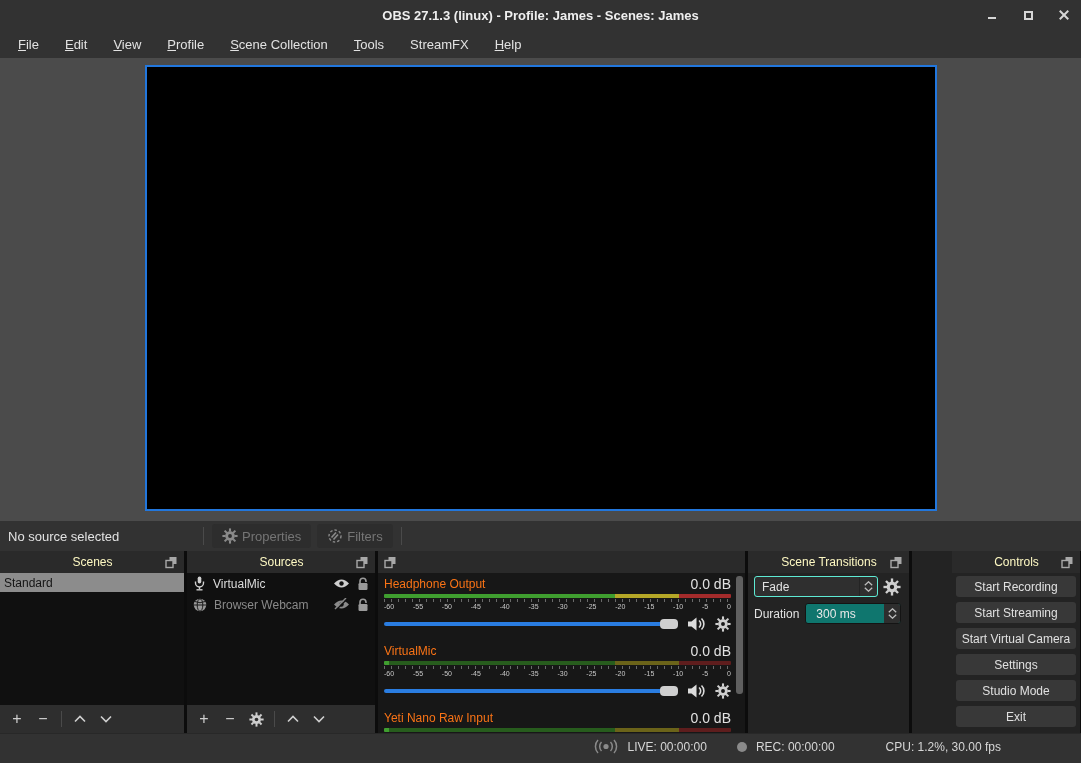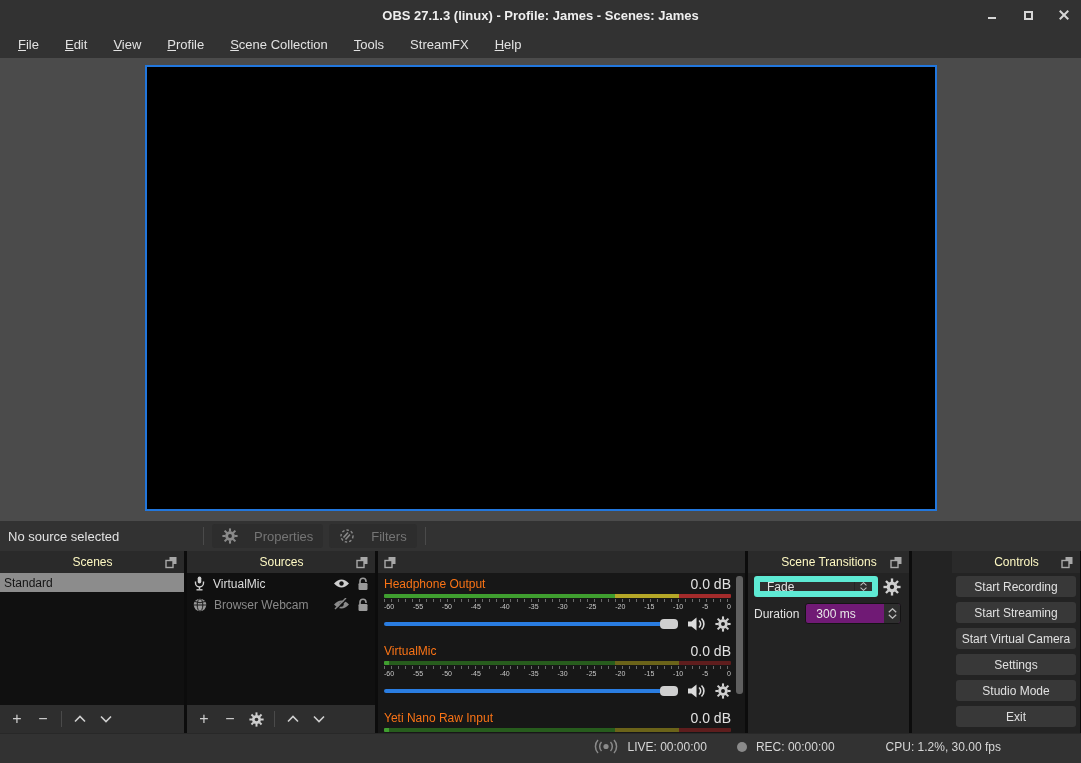--- a/index.html
+++ b/index.html
@@ -29,21 +29,21 @@
   .mnemonic { text-decoration:underline; }
 
   
   .preview-area { height:463px; background:#4b4b4b; position:relative; flex:0 0 auto; }
   .preview-canvas { position:absolute; left:145px; top:7px; width:792px; height:446px; background:#000; border:2px solid #2277dd; }
 
   
   .source-toolbar { height:30px; background:#323232; display:flex; align-items:center; padding:0 8px; flex:0 0 auto; }
   .source-toolbar .status { font-size:13px; color:#e2e2e2; width:190px; }
   .vsep { width:1px; height:18px; background:#4a4a4a; margin:0 5px; }
-  .tb-btn { display:flex; align-items:center; gap:16px; background:#2d2d2d; border-radius:3px; padding:4px 10px; margin:0 3px; color:#757575; font-size:13px; }
+  .tb-btn { display:flex; align-items:center; gap:4px; background:#2d2d2d; border-radius:3px; padding:4px 10px; margin:0 3px; color:#757575; font-size:13px; }
 
   
   .docks { height:182px; display:flex; background:#0c0c0c; gap:3px; flex:0 0 auto; }
   .dock { display:flex; flex-direction:column; background:#101010; }
   .dock-scenes { width:184px; }
   .dock-sources { width:188px; }
   .dock-mixer { width:367px; background:#171717; }
   .dock-transitions { width:161px; background:#232323; }
   .dock-controls { width:168px; background:#232323;padding-left:40px; }
   .dock-header { height:22px; background:#2a2a2a; display:flex; align-items:center; padding:0 6px; flex:0 0 auto; }
@@ -73,26 +73,26 @@
     background:repeating-linear-gradient(to right,#6a6a6a 0 1px,transparent 1px 7px); }
   .meter-scale { display:flex; justify-content:space-between; font-size:7px; color:#c8c8c8; margin-top:1px; line-height:8px; }
   .ch-sliderrow { display:flex; align-items:center; gap:9px; height:20px; margin-top:3px; }
   .slider { position:relative; flex:1; height:18px; }
   .slider .track { position:absolute; left:0; right:0; top:7px; height:4px; border-radius:2px; background:#2a7de1; }
   .slider .handle { position:absolute; right:0; top:4px; width:18px; height:10px; border-radius:4px; background:#cfcfcf; }
 
   
   .trans-body { padding:3px 8px 0 6px; }
   .trans-row1 { display:flex; align-items:center; gap:5px; }
-  .combo { flex:1; height:21px; background:#2f2f2f; border:6px solid #5eead4; border-radius:3px; display:flex; align-items:center; }
+  .combo { flex:1; height:21px; background:#2f2f2f; border:1px solid #5eead4; border-radius:3px; display:flex; align-items:center; }
   .combo .combo-value { flex:1; padding-left:7px; font-size:12px; color:#e2e2e2; }
   .combo .combo-spin { width:18px; height:100%; border-left:1px solid #242424; display:flex; flex-direction:column; align-items:center; justify-content:center; gap:1px; }
   .trans-row2 { display:flex; align-items:center; gap:6px; margin-top:6px; }
   .trans-row2 .dur-label { font-size:12px; color:#e2e2e2; }
-  .spinbox { flex:1; height:21px; background:#701a75; border:1px solid #141414; border-radius:3px; display:flex; align-items:center; overflow:hidden; }
+  .spinbox { flex:1; height:21px; background:#0f766e; border:1px solid #141414; border-radius:3px; display:flex; align-items:center; overflow:hidden; }
   .spinbox .spin-value { flex:1; padding-left:10px; font-size:12px; color:#e8e8e8; }
   .spinbox .spin-arrows { width:16px; height:100%; background:#2e2e2e; display:flex; flex-direction:column; align-items:center; justify-content:center; gap:1px; }
 
   
   .controls-body { padding:3px 4px 0 4px; display:flex; flex-direction:column; gap:5px; }
   .ctl-btn { height:21px; background:#383838; border-radius:3px; display:flex; align-items:center; justify-content:center; font-size:12px; color:#e0e0e0; }
 
   
   .statusbar { height:26px; background:#323232; border-top:1px solid #282828; display:flex; align-items:center; justify-content:flex-end; padding-right:80px; gap:9px; flex:0 0 auto; }
   .statusbar .stext { font-size:12px; color:#d6d6d6; }

